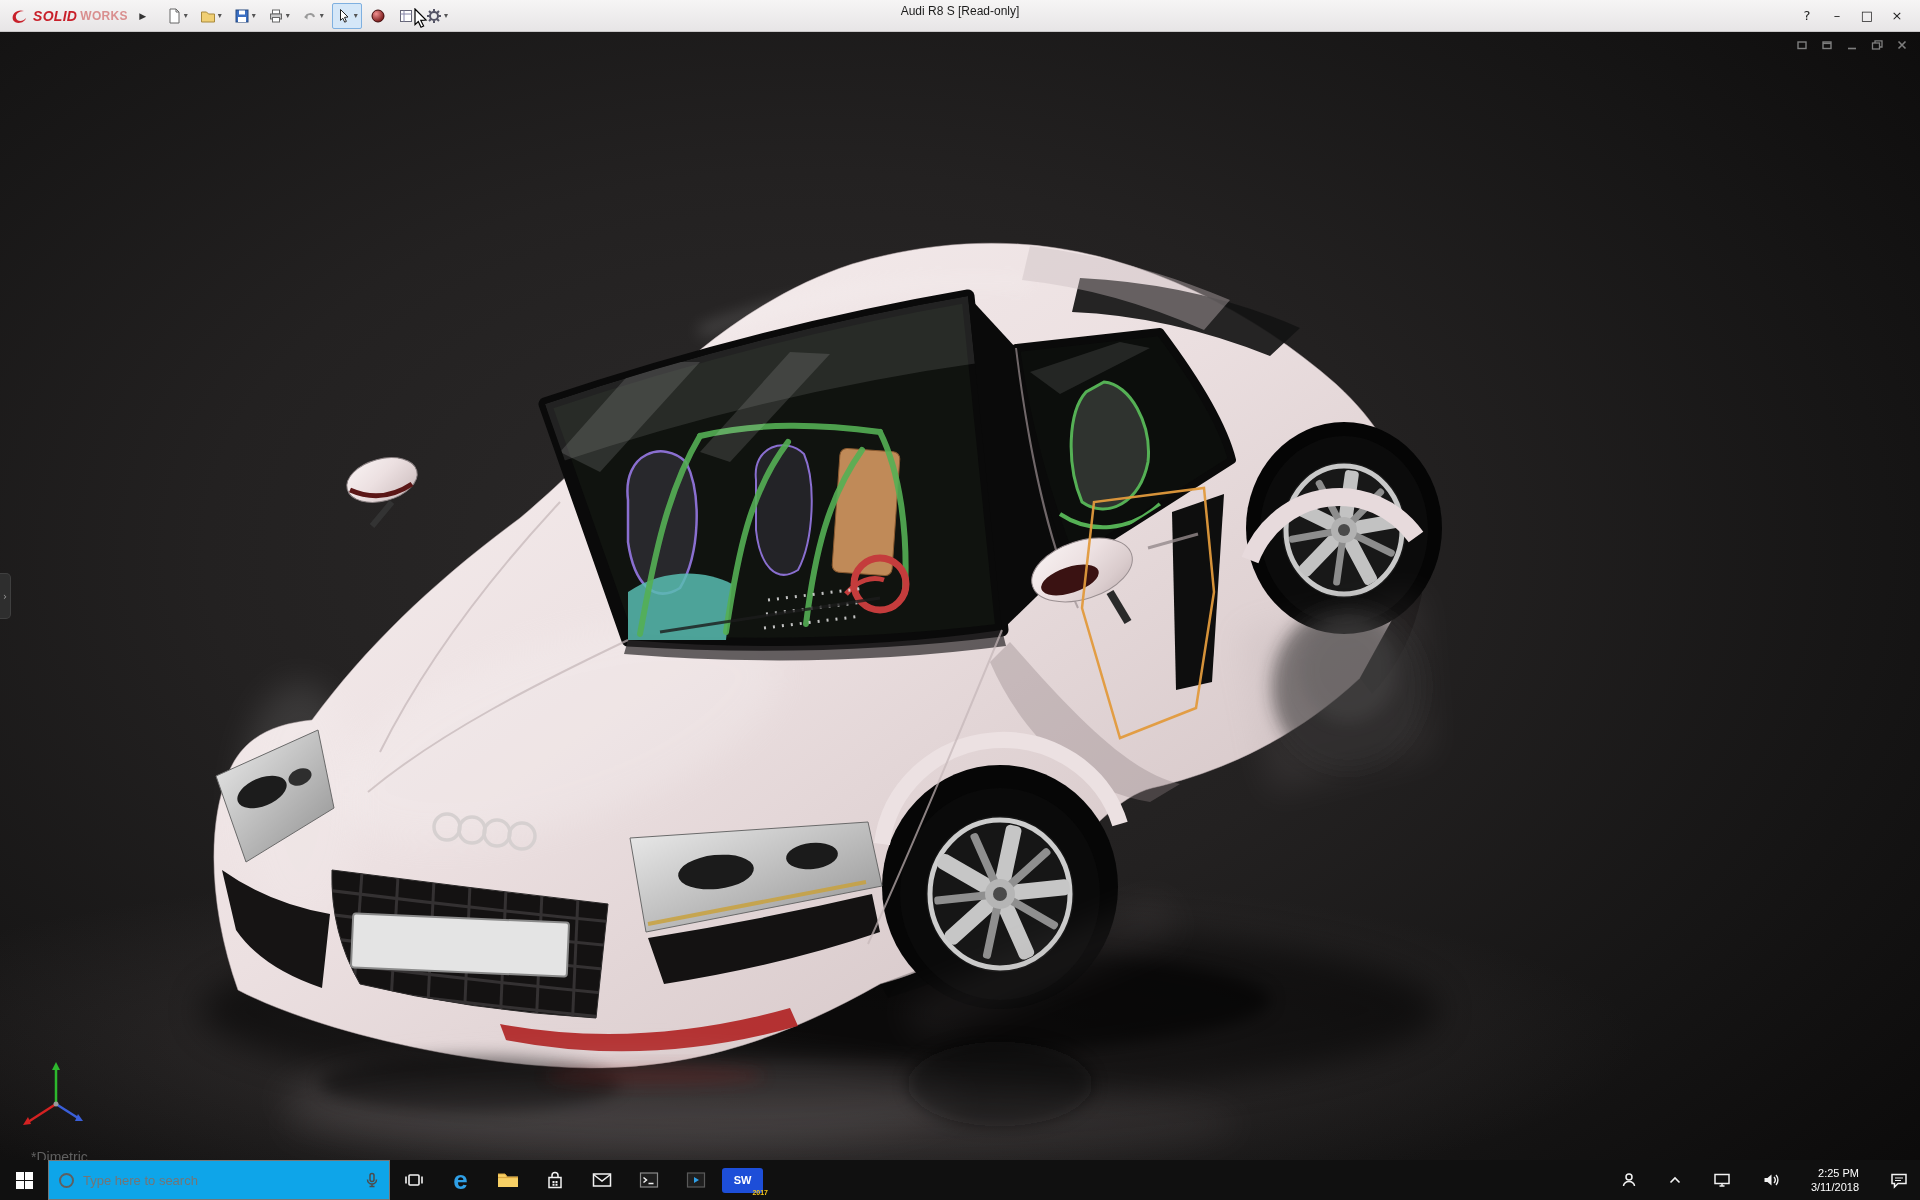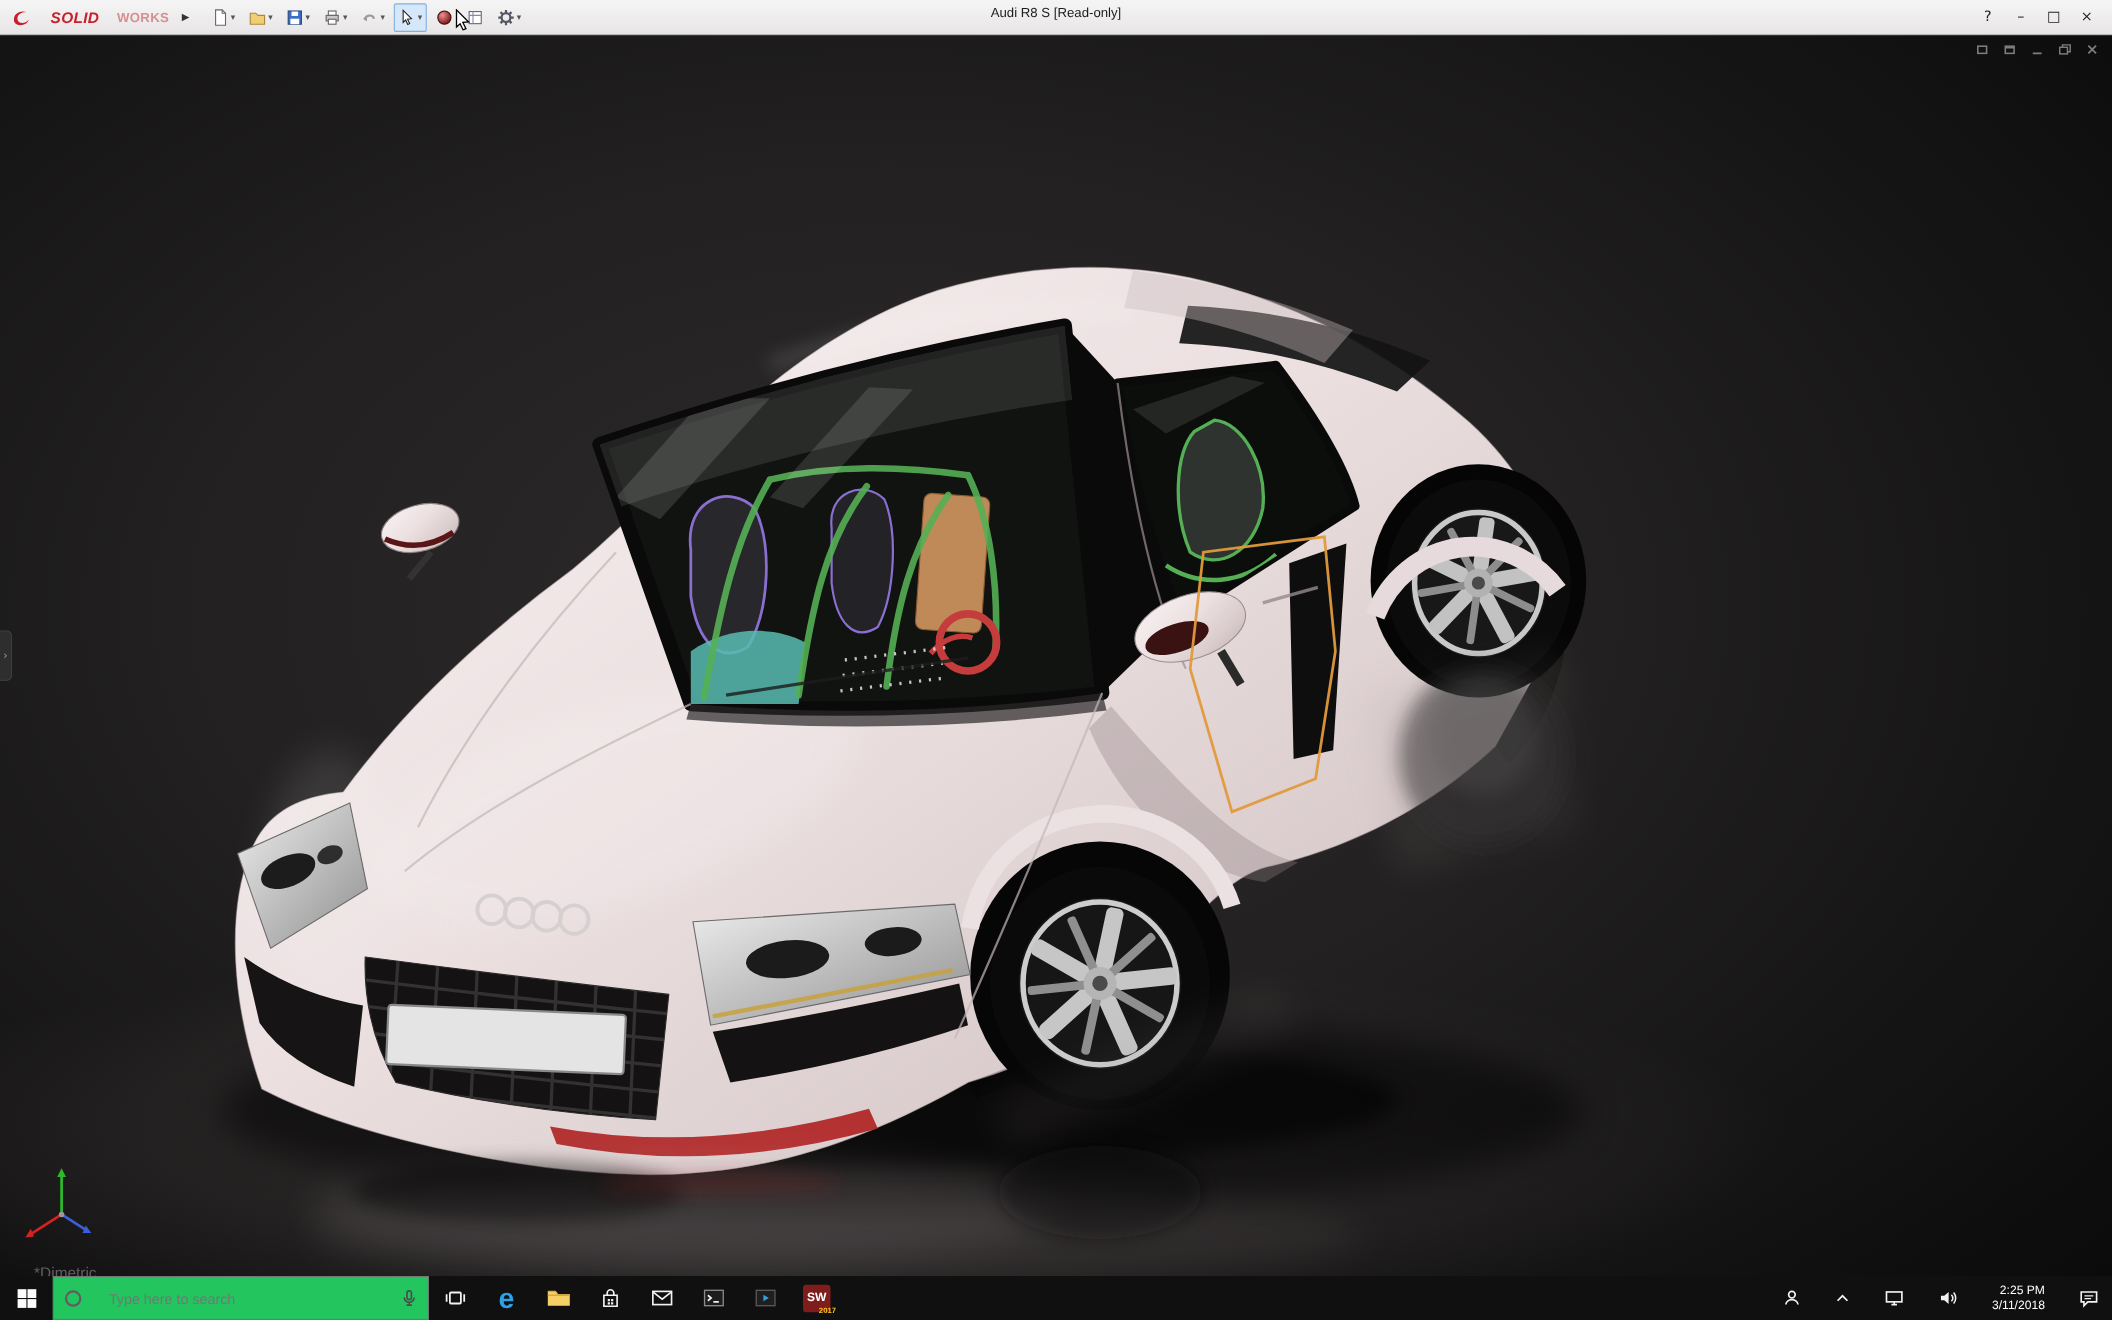--- a/index.html
+++ b/index.html
@@ -12,21 +12,21 @@
   }
   .glyph { font-family: "DejaVu Sans", sans-serif; }
 
   
   .titlebar {
     position: absolute; top: 0; left: 0; right: 0; height: 32px;
     background: linear-gradient(#f6f5f5, #e7e5e6);
     border-bottom: 1px solid #c9c7c8;
     display: flex; align-items: center; z-index: 30;
   }
-  .brand { display: flex; align-items: center; gap: 16px; padding: 0 6px 0 10px; }
+  .brand { display: flex; align-items: center; gap: 3px; padding: 0 6px 0 10px; }
   .brand-solid { color: #c8202a; font-weight: 700; font-size: 14px; letter-spacing: .3px; font-style: italic; }
   .brand-works { color: #d98f8f; font-weight: 700; font-size: 12px; letter-spacing: .3px; }
   .flyout-btn { width: 18px; height: 24px; display: flex; align-items: center; justify-content: center;
     color: #333; font-size: 9px; margin-right: 8px; }
   .toolbar { display: flex; align-items: center; }
   .tb-btn { height: 26px; padding: 0 3px; display: flex; align-items: center; justify-content: center;
     border-radius: 2px; margin: 0 2px; border: 1px solid transparent; }
   .tb-btn .caret { font-size: 8px; color: #555; margin-left: 2px; }
   .tb-btn.active { background: #d5e7f8; border-color: #7fb0e0; }
   .title-center { position: absolute; left: 0; right: 0; top: 0; height: 21px;
@@ -53,29 +53,29 @@
   .triad { position: absolute; left: 16px; bottom: 24px; z-index: 6; }
   .orientation { position: absolute; left: 31px; bottom: -5px; color: #606060; font-size: 14px; z-index: 6; }
 
   
   .taskbar { position: absolute; left: 0; right: 0; bottom: 0; height: 40px;
     background: #101010; display: flex; align-items: stretch; z-index: 30; }
   .start-btn { width: 48px; display: flex; align-items: center; justify-content: center; }
   .win-logo { width: 17px; height: 17px; display: grid; grid-template-columns: 8px 8px;
     grid-template-rows: 8px 8px; gap: 1px; }
   .win-logo span { background: #fdfdfd; }
-  .search-box { width: 342px; background: #22c55e; border: 1px solid #767676;
-    display: flex; align-items: center; gap: 25px; padding: 0 10px; }
+  .search-box { width: 342px; background: #0ea5e9; border: 1px solid #767676;
+    display: flex; align-items: center; gap: 9px; padding: 0 10px; }
   .search-ring { width: 15px; height: 15px; border: 2px solid #5f5f5f; border-radius: 50%; flex: none; }
   .search-box input { border: none; outline: none; flex: 1; font-size: 13px; color: #4c4c4c;
     background: transparent; font-family: inherit; }
   .task-icons { display: flex; align-items: stretch; }
   .task-icon { width: 47px; display: flex; align-items: center; justify-content: center; }
   .edge-e { color: #2f9fe6; font-size: 26px; font-weight: 700; line-height: 1; }
-  .sw-badge { width: 25px; height: 25px; background: #7f1d1d; border-radius: 3px; position: relative;
+  .sw-badge { width: 41px; height: 25px; background: #1d4ed8; border-radius: 3px; position: relative;
     color: #fff; font-weight: 700; font-size: 11px; display: flex; align-items: center; justify-content: center; }
   .sw-year { position: absolute; bottom: -3px; right: -5px; color: #f5c518; font-size: 7px; font-weight: 700; }
   .tray { margin-left: auto; display: flex; align-items: center; gap: 31px; padding-right: 12px; }
   .tray-btn { display: flex; align-items: center; justify-content: center; }
   .tray-clock { text-align: right; color: #ffffff; font-size: 11px; line-height: 1.3; }
 </style>
 </head>
 <body>
 
 <div class="titlebar">

